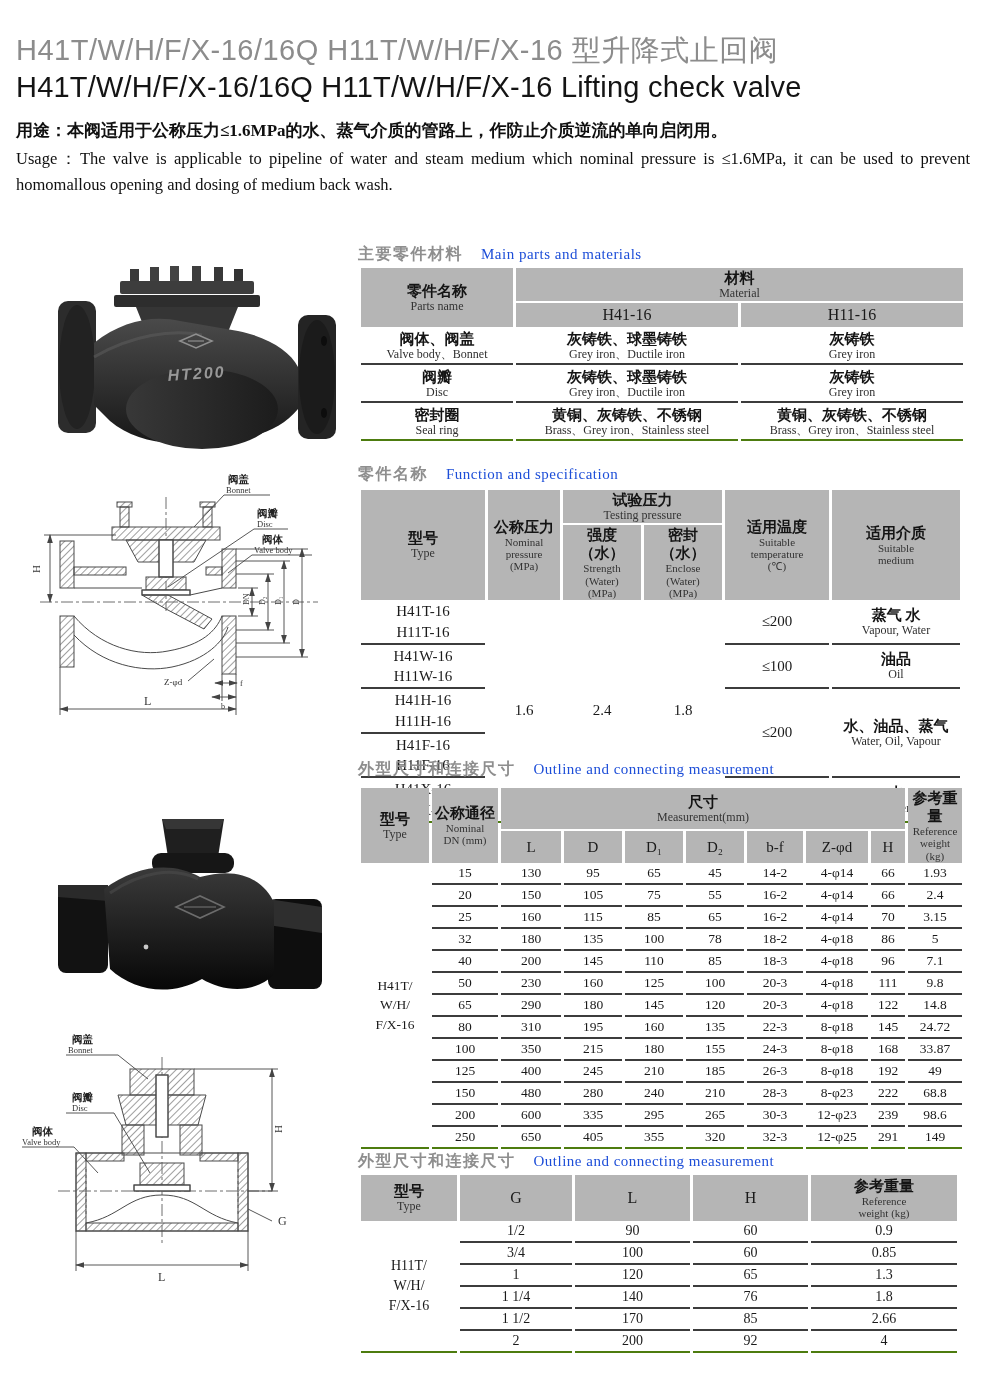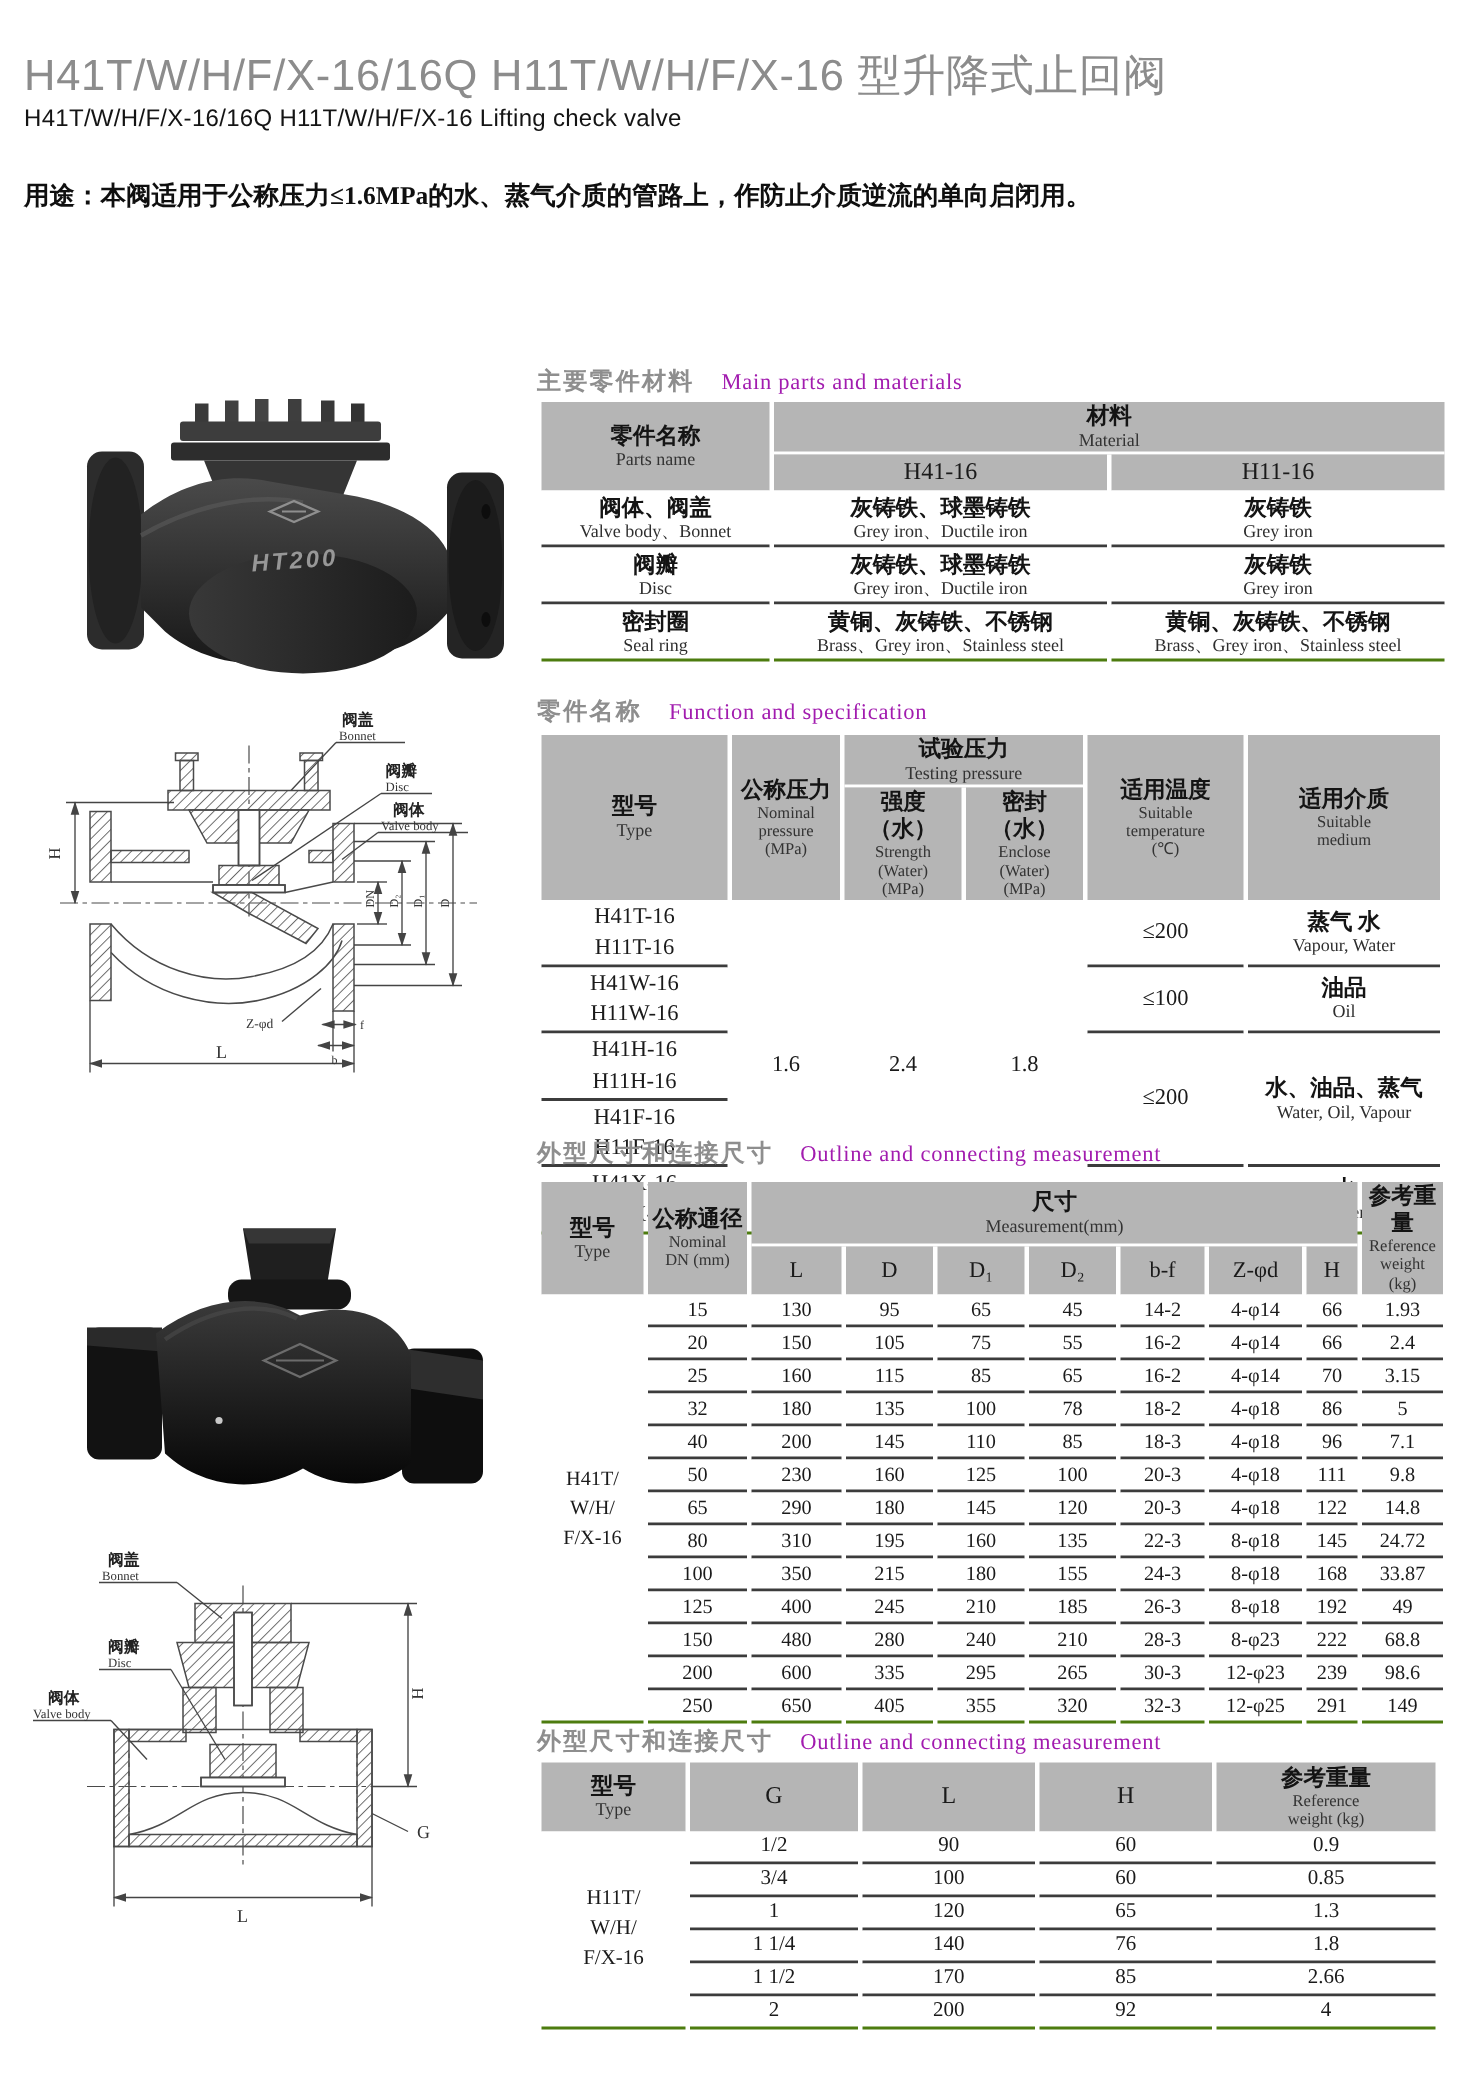--- a/index.html
+++ b/index.html
@@ -3,28 +3,28 @@
 <meta charset="utf-8">
 <style>
 *{margin:0;padding:0;box-sizing:border-box}
 html,body{background:#fff}
 .page{position:relative;width:982px;height:1391px;margin:11px auto;background:#fff;
       font-family:"Liberation Serif",serif;color:#1a1a1a;overflow:hidden}
 
 .title-cn{position:absolute;left:16px;top:20px;font-family:"Liberation Sans",sans-serif;
           font-size:29px;font-weight:400;color:#8c8c8c;letter-spacing:.5px;white-space:nowrap}
 .title-en{position:absolute;left:16px;top:60px;font-family:"Liberation Sans",sans-serif;
-          font-size:16px;font-weight:400;color:#141414;letter-spacing:.2px;white-space:nowrap}
+          font-size:29px;font-weight:400;color:#141414;letter-spacing:.2px;white-space:nowrap}
 .usage-cn{position:absolute;left:16px;top:108px;width:952px;font-size:17px;font-weight:700;color:#0f0f0f}
 .usage-en{position:absolute;left:16px;top:135px;width:954px;font-size:16.5px;line-height:1.55;
           color:#0f0f0f;text-align:justify}
 
 .sec{position:absolute;left:358px;white-space:nowrap}
 .sec-cn{font-size:16px;font-weight:700;color:#8e8e8e;letter-spacing:1.5px}
-.sec-en{font-size:15px;color:#a21caf;margin-left:18px;letter-spacing:.5px}
+.sec-en{font-size:15px;color:#1d4ed8;margin-left:18px;letter-spacing:.5px}
 
 table.dtable{position:absolute;border-collapse:separate;border-spacing:3px 0;table-layout:fixed}
 .dtable th{background:#b5b5b5;font-weight:400;text-align:center;vertical-align:middle;padding:1px 2px}
 .dtable td{text-align:center;vertical-align:middle;padding:1px 2px;background:#fff}
 .cn{display:block;font-size:15px;font-weight:700;line-height:1.2;color:#141414}
 .en{display:block;font-size:12px;line-height:1.12;color:#2e2e2e}
 .pre{white-space:pre-line}
 .bb{border-bottom:2px solid #3c3c3c}
 .lb{border-bottom:2px solid #4d7c0f}
 .hsep{border-bottom:2px solid #fff}
@@ -53,20 +53,21 @@
 .dcn{font-weight:700;fill:#222}
 </style>
 </head>
 <body>
 
 <div class="page">
 
   <h1 class="title-cn">H41T/W/H/F/X-16/16Q  H11T/W/H/F/X-16 型升降式止回阀</h1>
   <h2 class="title-en">H41T/W/H/F/X-16/16Q  H11T/W/H/F/X-16  Lifting check valve</h2>
   <p class="usage-cn">用途：本阀适用于公称压力≤1.6MPa的水、蒸气介质的管路上，作防止介质逆流的单向启闭用。</p>
+  <p class="usage-en">Usage：The valve is applicable to pipeline of water and steam medium which nominal pressure is ≤1.6MPa, it can be used to prevent homomallous opening and dosing of medium back wash.</p>
 
   <svg class="fig" style="left:52px;top:246px" width="292" height="202" viewBox="0 0 292 202">
     <defs>
       <linearGradient id="pg1" x1="0" y1="0" x2="0" y2="1">
         <stop offset="0" stop-color="#4a4a4a"></stop>
           <stop offset="1" stop-color="#181818"></stop>
       </linearGradient>
       <linearGradient id="pg2" x1="0" y1="0" x2="1" y2="0">
         <stop offset="0" stop-color="#383838"></stop>
           <stop offset="1" stop-color="#1c1c1c"></stop>

